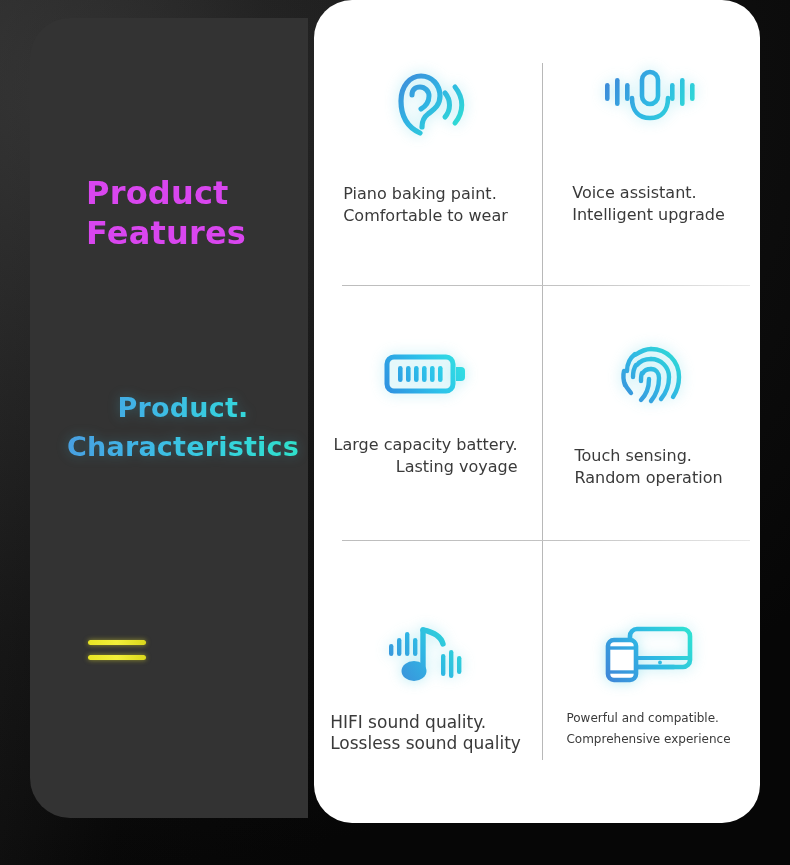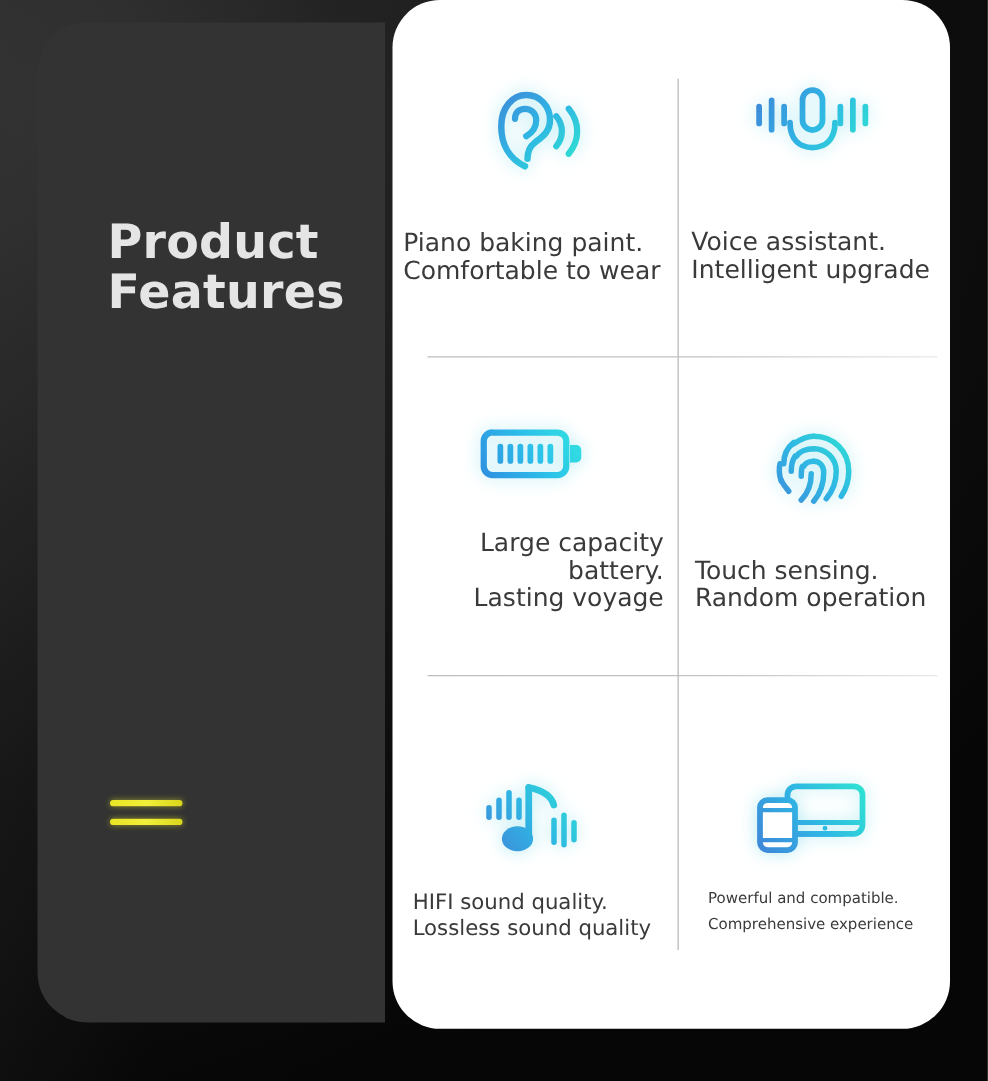--- a/index.html
+++ b/index.html
@@ -41,22 +41,22 @@
   }
   .panel-inner {
     position: absolute;
     inset: 0;
   }
   .title-main {
     position: absolute;
     left: 56px;
     top: 155px;
     width: 220px;
-    color: #e5e5e5;
-    font-size: 38px;
+    color: #d946ef;
+    font-size: 32px;
     font-weight: bold;
     line-height: 40px;
     letter-spacing: 0.2px;
     white-space: pre-line;
   }
   .title-sub {
     position: absolute;
     left: 28px;
     top: 370px;
     width: 250px;
@@ -115,21 +115,21 @@
     box-sizing: border-box;
   }
   .cell .icon {
     display: block;
     line-height: 0;
     margin-bottom: 24px;
     filter: drop-shadow(0 0 7px rgba(70,205,225,0.40));
   }
   .cell .caption {
     color: #3a3a3a;
-    font-size: 20px;
+    font-size: 16px;
     line-height: 22px;
     white-space: pre-line;
     text-align: left;
   }
   .cell.centered .caption { text-align: center; }
 
   
   .c1 { padding-top: 6px; }
   .c1 .icon { margin-bottom: 40px; }
   .c2 { padding-top: 6px; align-items: center; }
@@ -174,20 +174,22 @@
 
 <div class="stage">
   <div class="backdrop"></div>
   <div class="backdrop-sheen"></div>
 
   <div class="left-panel">
     <div class="panel-inner">
       <div class="title-main">Product
 Features</div>
 
+      <div class="title-sub">Product.
+Characteristics</div>
 
       <div class="rule-group">
         <div class="rule-line"></div>
         <div class="rule-line"></div>
       </div>
     </div>
   </div>
 
   <div class="card">
     <div class="grid">

